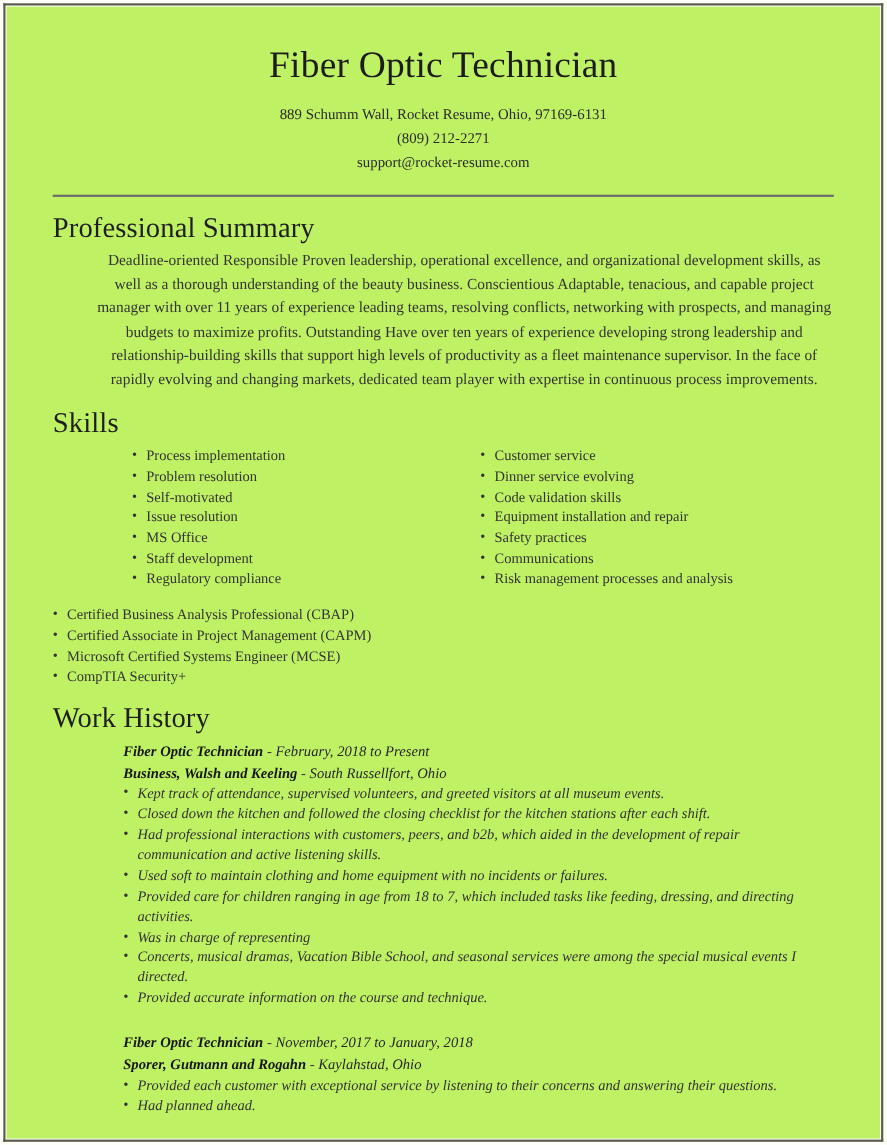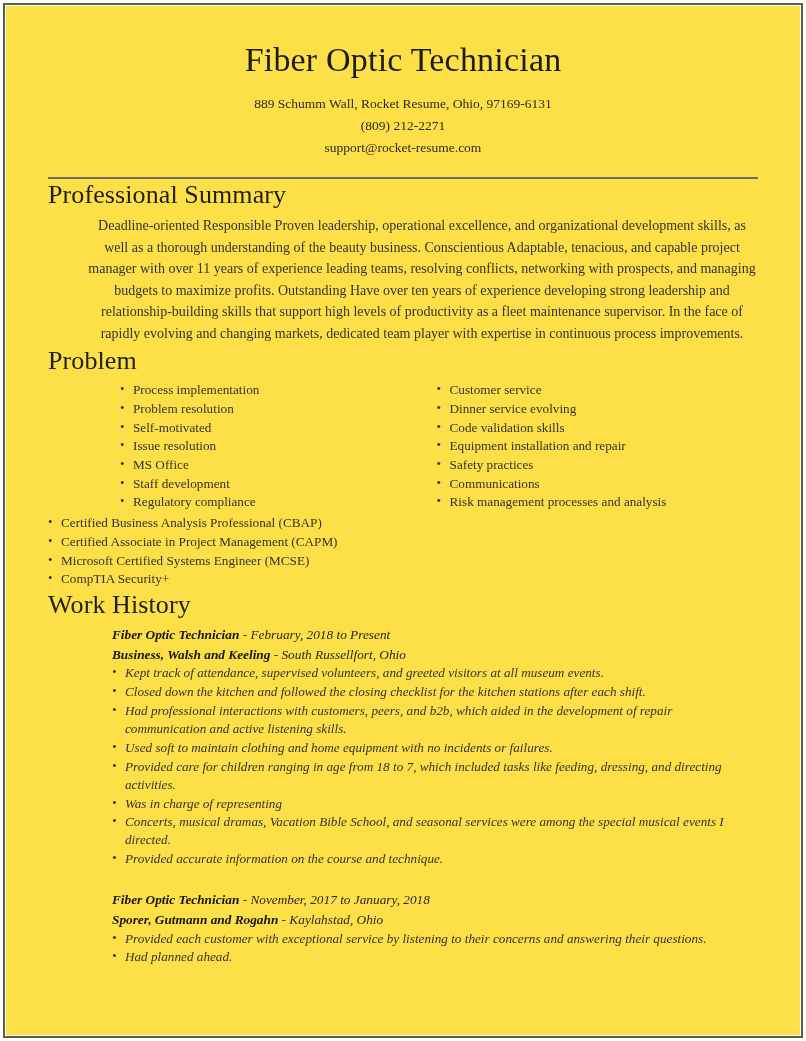--- a/index.html
+++ b/index.html
@@ -40,21 +40,21 @@
   }
   .frame-right {
     position: absolute;
     top: 3px; bottom: 3px; right: 3px;
     width: 2px;
     background: #5c5e4c;
   }
   .sheet {
     position: absolute;
     top: 6px; left: 6px; right: 6px; bottom: 6px;
-    background: #fde047;
+    background: #bef264;
     overflow: hidden;
   }
   .inner {
     padding: 0 42px;
   }
 
   
   .doc-title {
     text-align: center;
     font-size: 34px;
@@ -72,21 +72,21 @@
     line-height: 1.62;
   }
   .divider {
     height: 2px;
     background: #6b6b6b;
     margin: 18px 0 0 0;
   }
 
   
   .section {
-    margin-top: 2px;
+    margin-top: 14px;
   }
   .section-title {
     font-size: 26px;
     font-weight: 400;
     color: #1f1f1f;
     line-height: 1.1;
     margin: 0 0 6px 0;
     letter-spacing: 0.1px;
   }
   .section-title.tight { margin-bottom: 4px; }
@@ -181,21 +181,21 @@
       </div>
 
       <div class="divider"></div>
 
       <div class="section">
         <h2 class="section-title">Professional Summary</h2>
         <p class="summary-text">Deadline-oriented Responsible Proven leadership, operational excellence, and organizational development skills, as well as a thorough understanding of the beauty business. Conscientious Adaptable, tenacious, and capable project manager with over 11 years of experience leading teams, resolving conflicts, networking with prospects, and managing budgets to maximize profits. Outstanding Have over ten years of experience developing strong leadership and relationship-building skills that support high levels of productivity as a fleet maintenance supervisor. In the face of rapidly evolving and changing markets, dedicated team player with expertise in continuous process improvements.</p>
       </div>
 
       <div class="section">
-        <h2 class="section-title">Problem</h2>
+        <h2 class="section-title">Skills</h2>
         <div class="skills-wrap">
           <ul class="blist skills-col-left">
               <li>Process implementation</li>
               <li>Problem resolution</li>
               <li>Self-motivated</li>
               <li>Issue resolution</li>
               <li>MS Office</li>
               <li>Staff development</li>
               <li>Regulatory compliance</li>
             </ul>

